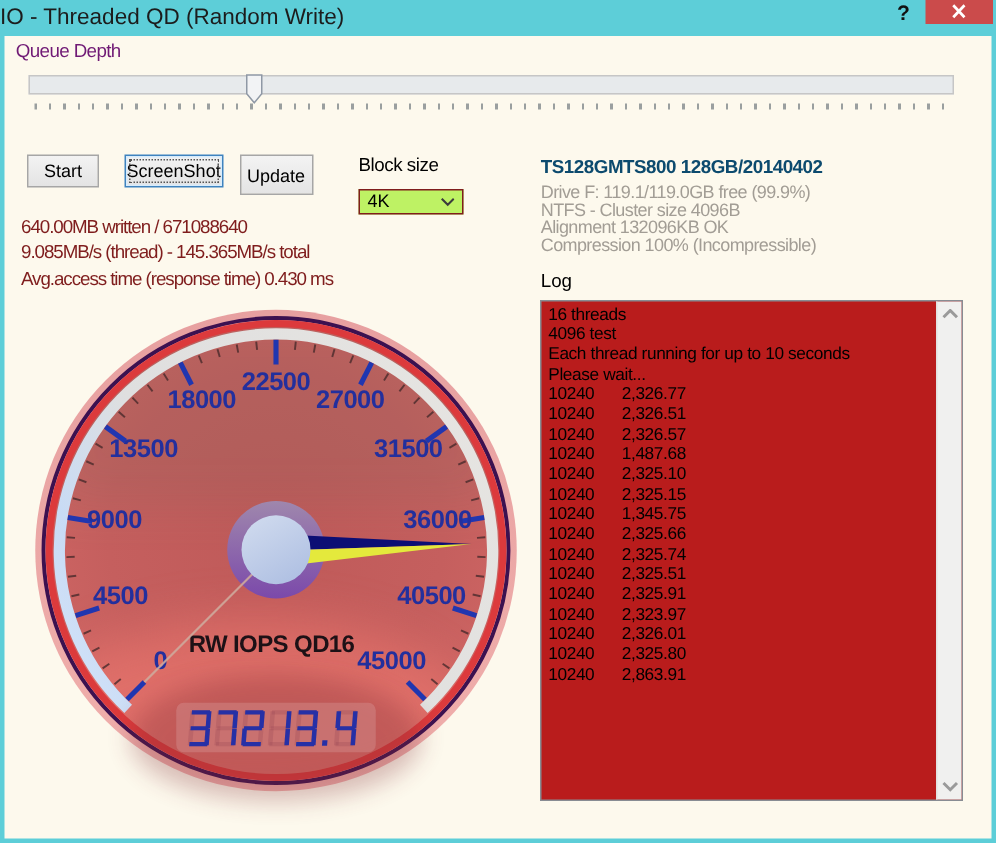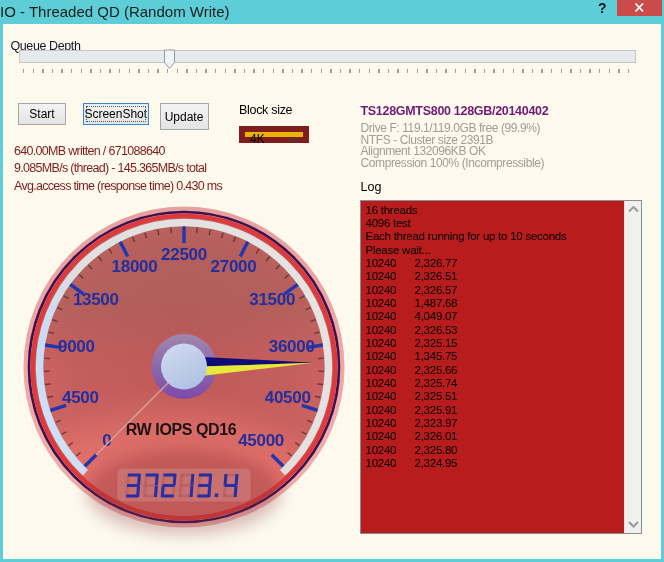--- a/index.html
+++ b/index.html
@@ -2,32 +2,32 @@
 <html><head><meta charset="utf-8"><style>
 *{margin:0;padding:0;box-sizing:border-box}
 html,body{width:664px;height:562px}
 body{font-family:"Liberation Sans",sans-serif;overflow:hidden;position:relative}
 #stage{position:absolute;left:0;top:0;width:664px;height:562px;background:#5dced8}
 #content{position:absolute;left:3px;top:24px;width:658px;height:535px;background:#fdf9ed}
 .abs{position:absolute}
 #title{left:0;top:3px;width:664px;font-size:15px;color:#1c1c1c}
 #qmark{left:598px;top:0px;font-size:14px;font-weight:bold;color:#111}
 #closebtn{left:616.5px;top:0;width:45.5px;height:15.5px;background:#cb4b4b}
-#qd{left:10.5px;top:39px;font-size:12.5px;color:#0f172a;letter-spacing:-0.4px}
+#qd{left:10.5px;top:27px;font-size:12.5px;color:#701a75;letter-spacing:-0.4px}
 #track{left:18.5px;top:49.5px;width:617px;height:13.5px;background:#e7eaec;border:1px solid #c6c6c6}
 #ticks{left:23px;top:68.5px;width:612px;height:4.5px;background:repeating-linear-gradient(90deg,#9a9f9f 0,#9a9f9f 1.5px,transparent 1.5px,transparent 9.6px)}
 .btn{border:1px solid #a6a6a6;background:linear-gradient(#f3f3f3,#e4e4e4);font-size:12px;color:#000;display:flex;align-items:center;justify-content:center;font-family:"Liberation Sans",sans-serif}
 #b1{left:18px;top:103px;width:48px;height:21.5px}
 #b2{left:82.5px;top:103px;width:66.5px;height:21.5px;border:1px solid #3f83bf;box-shadow:inset 0 0 0 1px #d8ecfb}
 #b3{left:159.5px;top:103px;width:49px;height:27px}
 #bslabel{left:239px;top:103px;font-size:12.5px;letter-spacing:-0.3px}
-#combo{left:239px;top:125.5px;width:70px;height:17px;background:#eab308;border:6px solid #7f1d1d;font-size:12px;line-height:15px;padding-left:5px;color:#000}
+#combo{left:239px;top:125.5px;width:70px;height:17px;background:#bef264;border:1px solid #7f1d1d;font-size:12px;line-height:15px;padding-left:5px;color:#000}
 .lt{left:14px;font-size:12.5px;color:#7f1d1d;letter-spacing:-0.7px}
 .gt{left:360.5px;font-size:12px;color:#a29d95;letter-spacing:-0.4px}
-#gthead{left:360.5px;top:103.5px;font-size:12.5px;color:#701a75;font-weight:bold;letter-spacing:-0.3px}
+#gthead{left:360.5px;top:103.5px;font-size:12.5px;color:#0c4a6e;font-weight:bold;letter-spacing:-0.3px}
 #loglabel{left:360.5px;top:179.5px;font-size:12.5px;color:#000}
 #logbox{left:359.5px;top:199.5px;width:282.5px;height:334px;background:#b91c1c;border:1px solid #888c93}
 #logtext{position:absolute;left:5px;top:3px;width:245px}
 .ll{font-size:11.5px;color:#000;height:13.35px;white-space:nowrap;letter-spacing:-0.25px}
 .c1{display:inline-block;width:49px}
 #sbar{position:absolute;right:0;top:0;width:17px;height:100%;background:#f0f0ef;border-left:1px solid #e2e2e0}
 </style></head><body>
 <div id="stage">
   <div id="content"></div>
   <div class="abs" id="title">IO - Threaded QD (Random Write)</div>
@@ -46,46 +46,45 @@
   <div class="abs btn" id="b3">Update</div>
   <div class="abs" id="bslabel">Block size</div>
   <div class="abs" id="combo">4K<svg style="position:absolute;right:5px;top:5px" width="9" height="6">
         <path d="M0.5 0.5 L4.5 4.5 L8.5 0.5" fill="none" stroke="#3c3c3c" stroke-width="1.4"></path>
       </svg></div>
   <div class="abs lt" style="top:144px">640.00MB written / 671088640</div>
   <div class="abs lt" style="top:160.5px">9.085MB/s (thread) - 145.365MB/s total</div>
   <div class="abs lt" style="top:178.5px">Avg.access time (response time) 0.430 ms</div>
   <div class="abs" id="gthead">TS128GMTS800 128GB/20140402</div>
   <div class="abs gt" style="top:121px">Drive F: 119.1/119.0GB free (99.9%)</div>
-  <div class="abs gt" style="top:132.7px">NTFS - Cluster size 2391B</div>
+  <div class="abs gt" style="top:132.7px">NTFS - Cluster size 4096B</div>
   <div class="abs gt" style="top:144.4px">Alignment 132096KB OK</div>
   <div class="abs gt" style="top:156.1px">Compression 100% (Incompressible)</div>
   <div class="abs" id="loglabel">Log</div>
   <div class="abs" id="logbox">
     <div id="logtext">
         <div class="ll">16 threads</div>
         <div class="ll">4096 test</div>
         <div class="ll">Each thread running for up to 10 seconds</div>
         <div class="ll">Please wait...</div>
         <div class="ll"><span class="c1">10240</span><span>2,326.77</span></div>
         <div class="ll"><span class="c1">10240</span><span>2,326.51</span></div>
         <div class="ll"><span class="c1">10240</span><span>2,326.57</span></div>
         <div class="ll"><span class="c1">10240</span><span>1,487.68</span></div>
-        <div class="ll"><span class="c1">10240</span><span>4,049.07</span></div>
-        <div class="ll"><span class="c1">10240</span><span>2,326.53</span></div>
+        <div class="ll"><span class="c1">10240</span><span>2,325.10</span></div>
         <div class="ll"><span class="c1">10240</span><span>2,325.15</span></div>
         <div class="ll"><span class="c1">10240</span><span>1,345.75</span></div>
         <div class="ll"><span class="c1">10240</span><span>2,325.66</span></div>
         <div class="ll"><span class="c1">10240</span><span>2,325.74</span></div>
         <div class="ll"><span class="c1">10240</span><span>2,325.51</span></div>
         <div class="ll"><span class="c1">10240</span><span>2,325.91</span></div>
         <div class="ll"><span class="c1">10240</span><span>2,323.97</span></div>
         <div class="ll"><span class="c1">10240</span><span>2,326.01</span></div>
         <div class="ll"><span class="c1">10240</span><span>2,325.80</span></div>
-        <div class="ll"><span class="c1">10240</span><span>2,324.95</span></div>
+        <div class="ll"><span class="c1">10240</span><span>2,863.91</span></div>
       </div>
     <div id="sbar">
       <svg style="position:absolute;left:3px;top:5px" width="11" height="7">
           <path d="M1 5.5 L5.5 1 L10 5.5" fill="none" stroke="#9a9a9a" stroke-width="2"></path>
         </svg>
       <svg style="position:absolute;left:3px;bottom:5px" width="11" height="7">
           <path d="M1 1 L5.5 5.5 L10 1" fill="none" stroke="#9a9a9a" stroke-width="2"></path>
         </svg>
     </div>
   </div>

